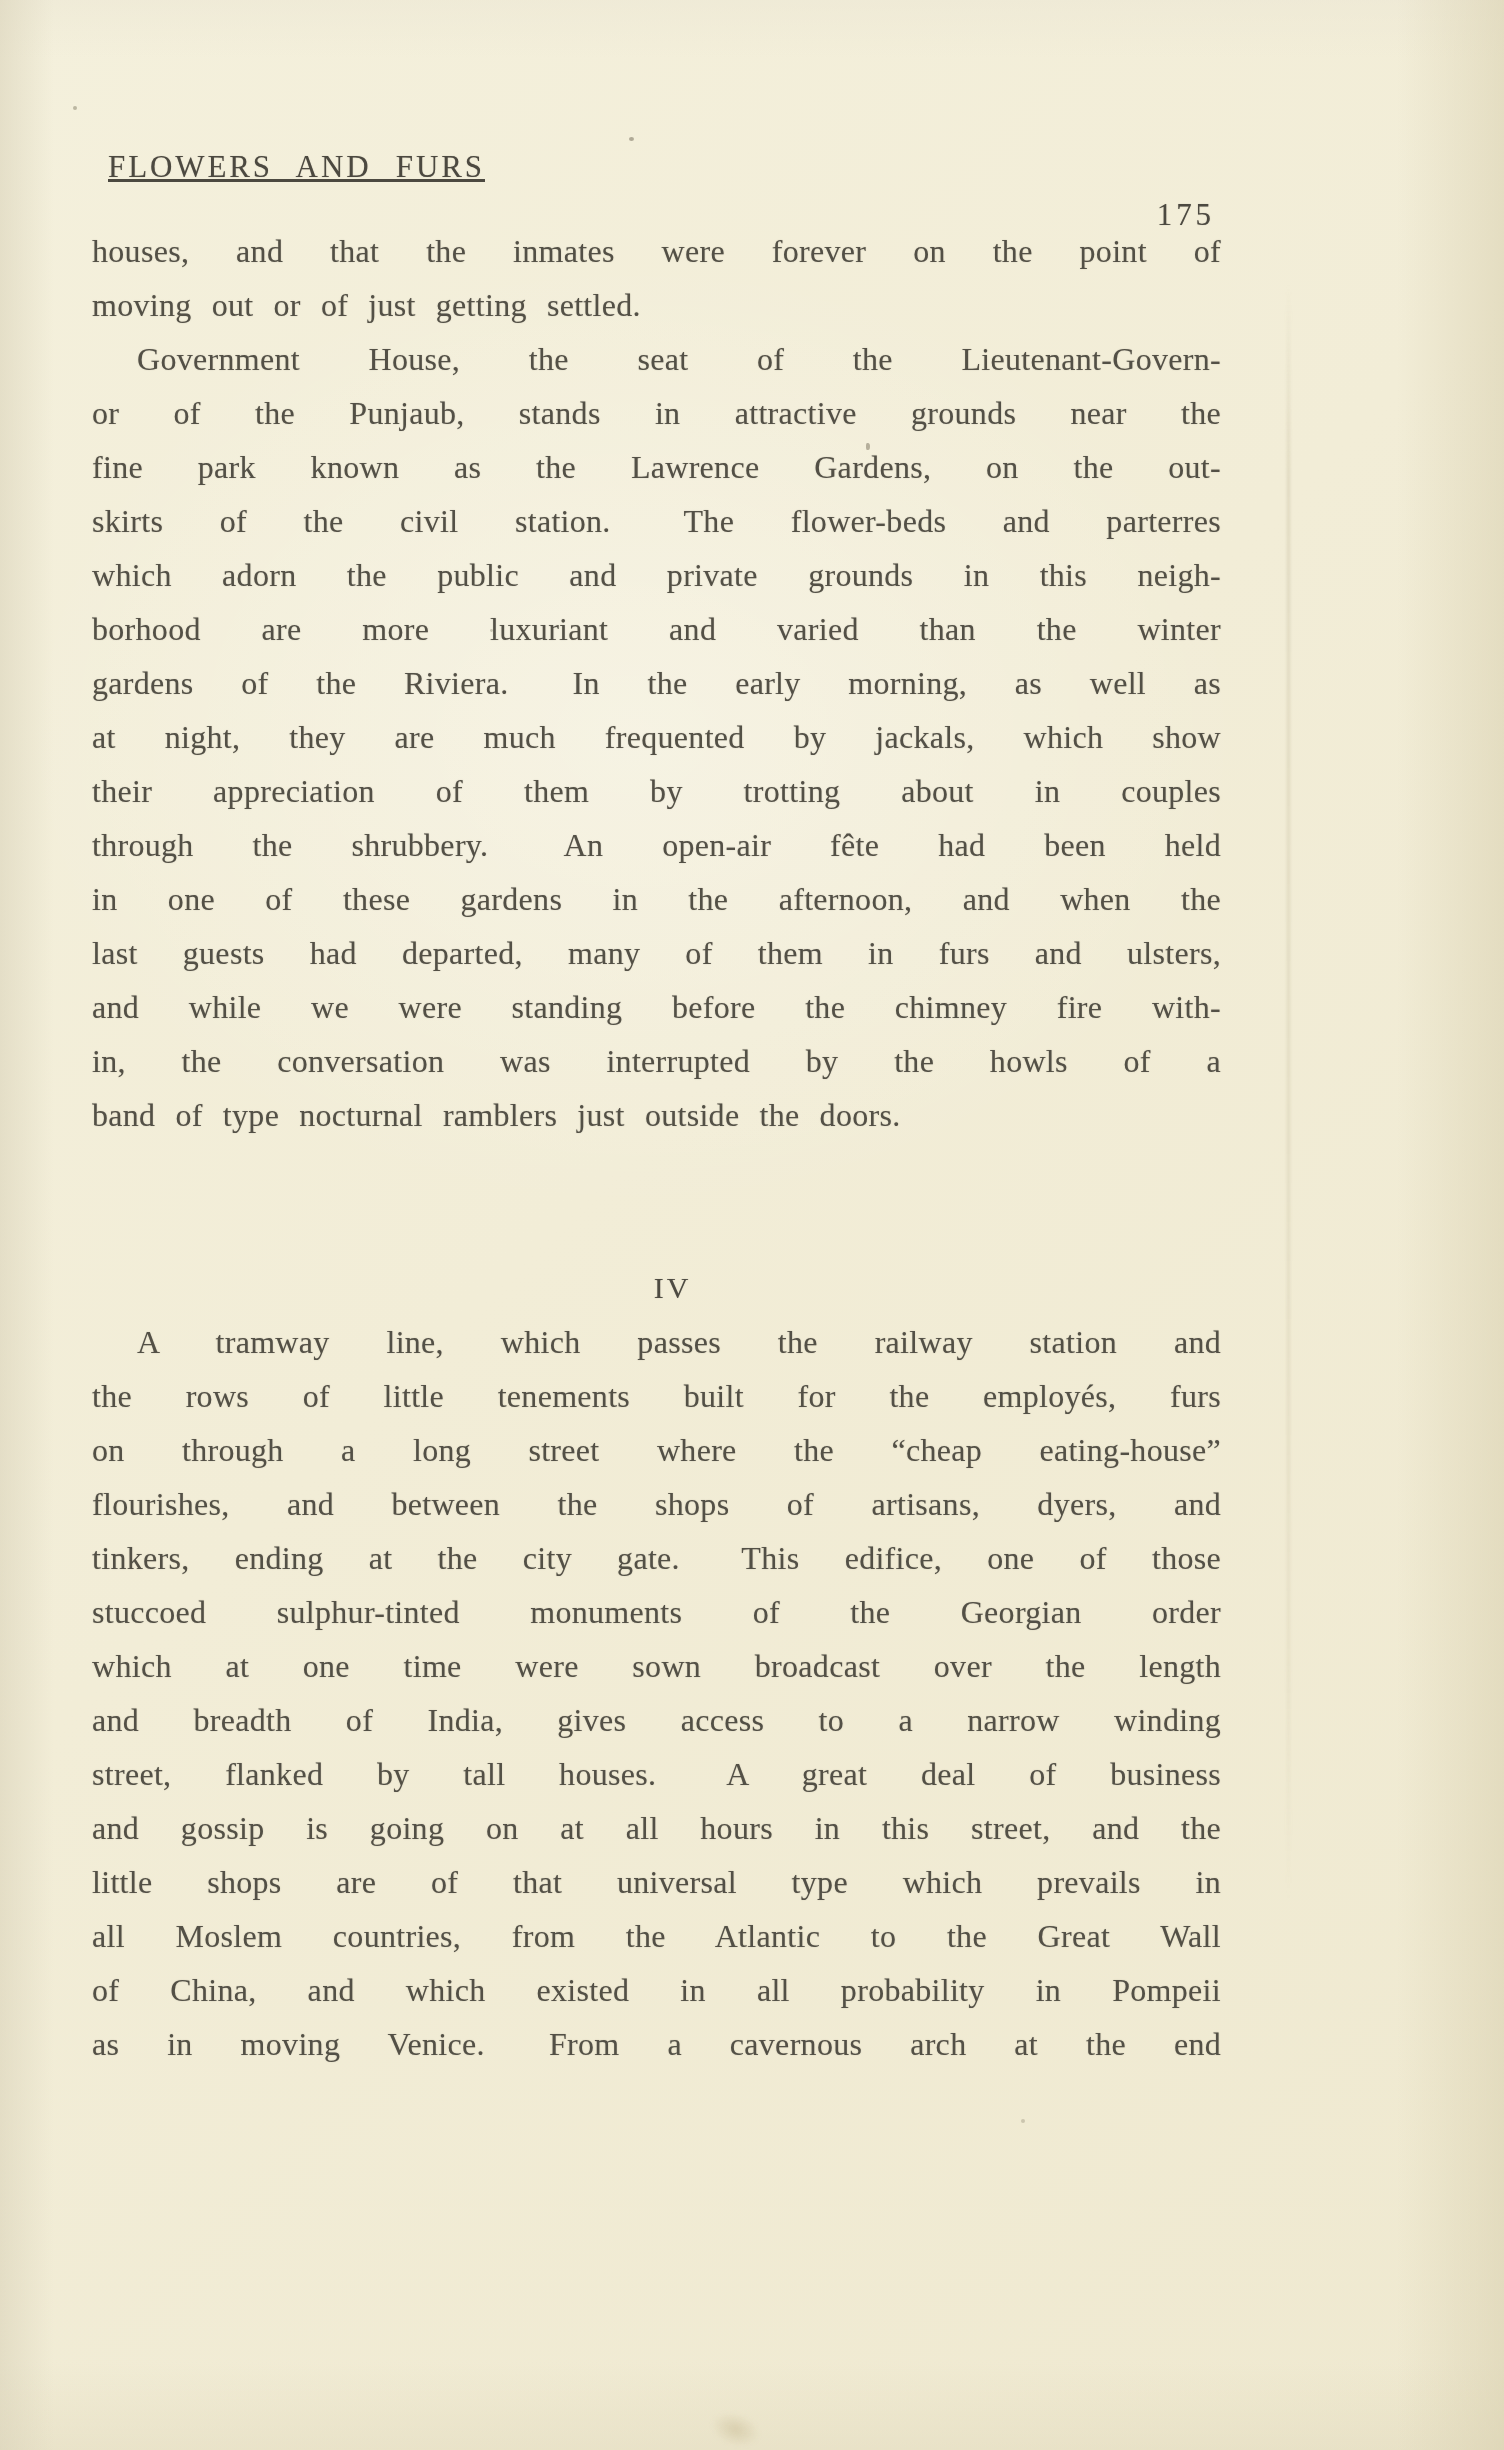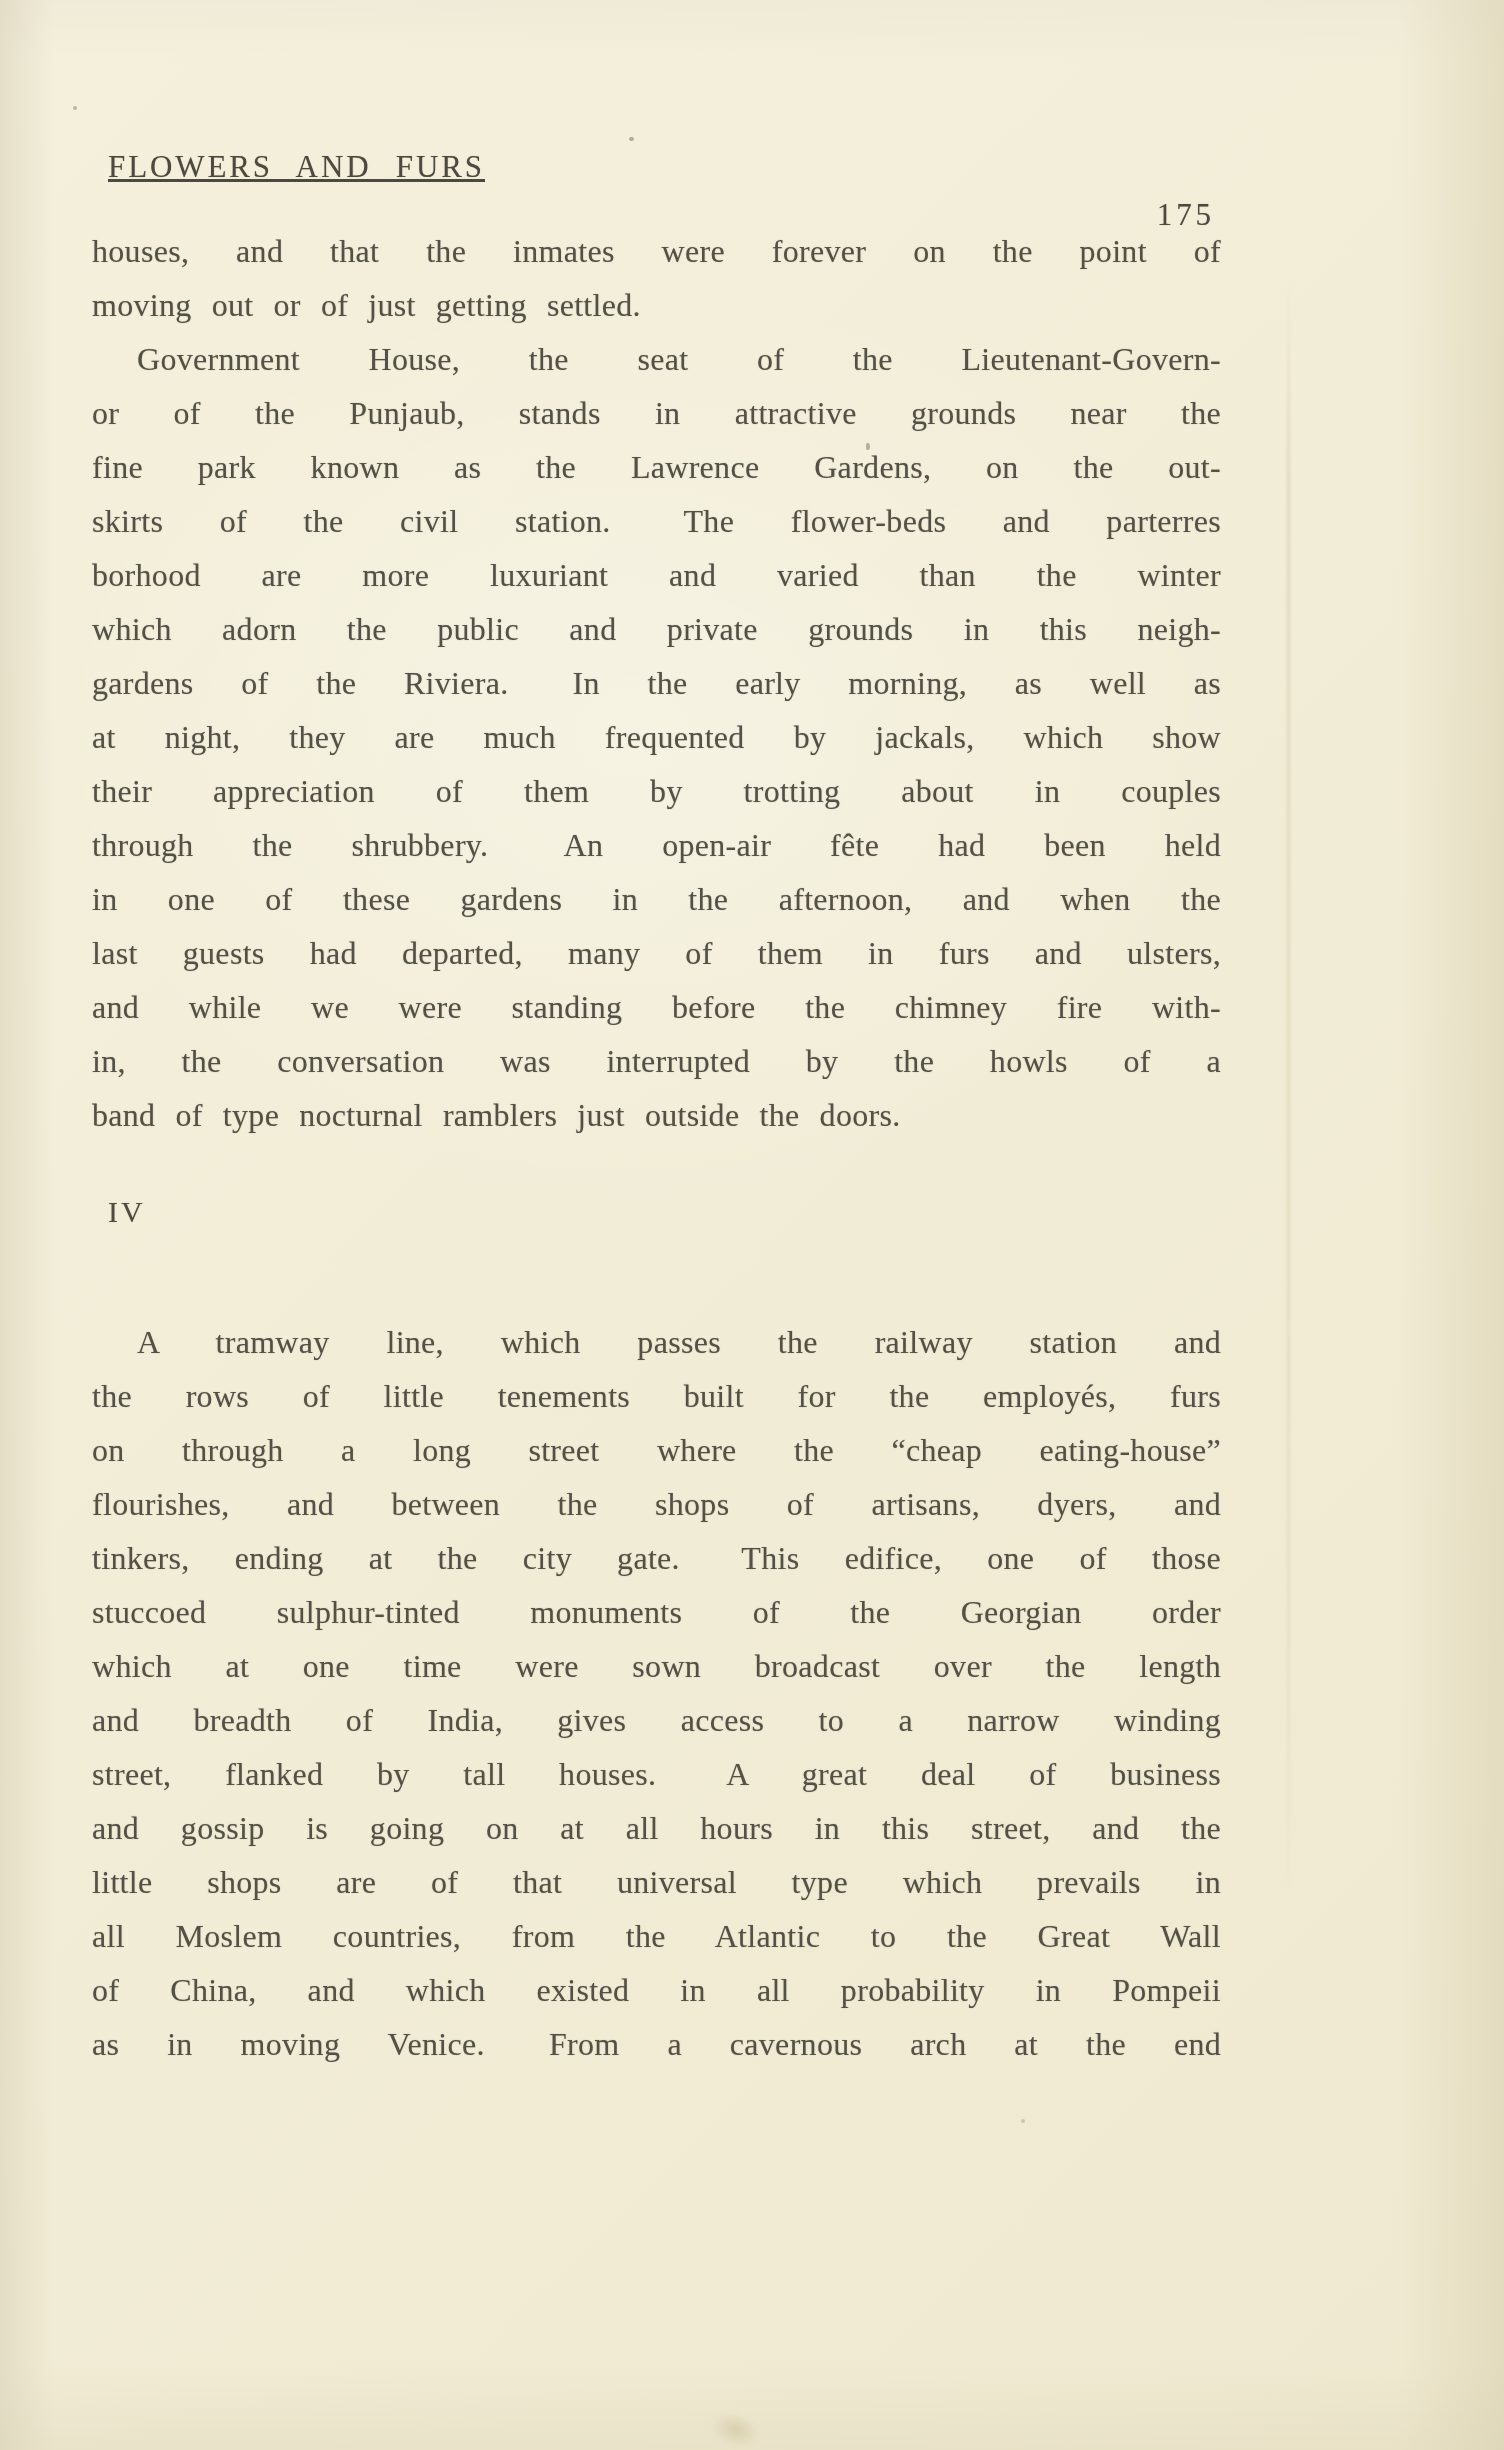--- a/index.html
+++ b/index.html
@@ -74,25 +74,25 @@
     text-align-last: left;
     word-spacing: 11.8px;
   }
   .bl.indent { text-indent: 45px; }
 
   
   .section-heading {
     position: absolute;
     left: 108px;
     width: 1129px;
-    top: 1192px;
+    top: 1268px;
     line-height: 39px;
     font-size: 30px;
     letter-spacing: 2.9px;
-    text-align: left;
+    text-align: center;
     color: #4e4b42;
     text-shadow: 0 0 1px rgba(78,75,66,0.35);
   }
 
   
   .crease {
     position: absolute;
     left: 1287px;
     top: 284px;
     width: 2.9px;
@@ -136,22 +136,22 @@
   </div>
   <div class="page-number">175</div>
 
   <div class="textblock tb1">
     <div class="bl">houses, and that the inmates were forever on the point of</div>
     <div class="bl short">moving out or of just getting settled.</div>
     <div class="bl indent">Government House, the seat of the Lieutenant-Govern-</div>
     <div class="bl">or of the Punjaub, stands in attractive grounds near the</div>
     <div class="bl">fine park known as the Lawrence Gardens, on the out-</div>
     <div class="bl">skirts of the civil station.  The flower-beds and parterres</div>
+    <div class="bl">which adorn the public and private grounds in this neigh-</div>
     <div class="bl">borhood are more luxuriant and varied than the winter</div>
-    <div class="bl">which adorn the public and private grounds in this neigh-</div>
     <div class="bl">gardens of the Riviera.  In the early morning, as well as</div>
     <div class="bl">at night, they are much frequented by jackals, which show</div>
     <div class="bl">their appreciation of them by trotting about in couples</div>
     <div class="bl">through the shrubbery.  An open-air fête had been held</div>
     <div class="bl">in one of these gardens in the afternoon, and when the</div>
     <div class="bl">last guests had departed, many of them in furs and ulsters,</div>
     <div class="bl">and while we were standing before the chimney fire with-</div>
     <div class="bl">in, the conversation was interrupted by the howls of a</div>
     <div class="bl short">band of type nocturnal ramblers just outside the doors.</div>
   </div>

